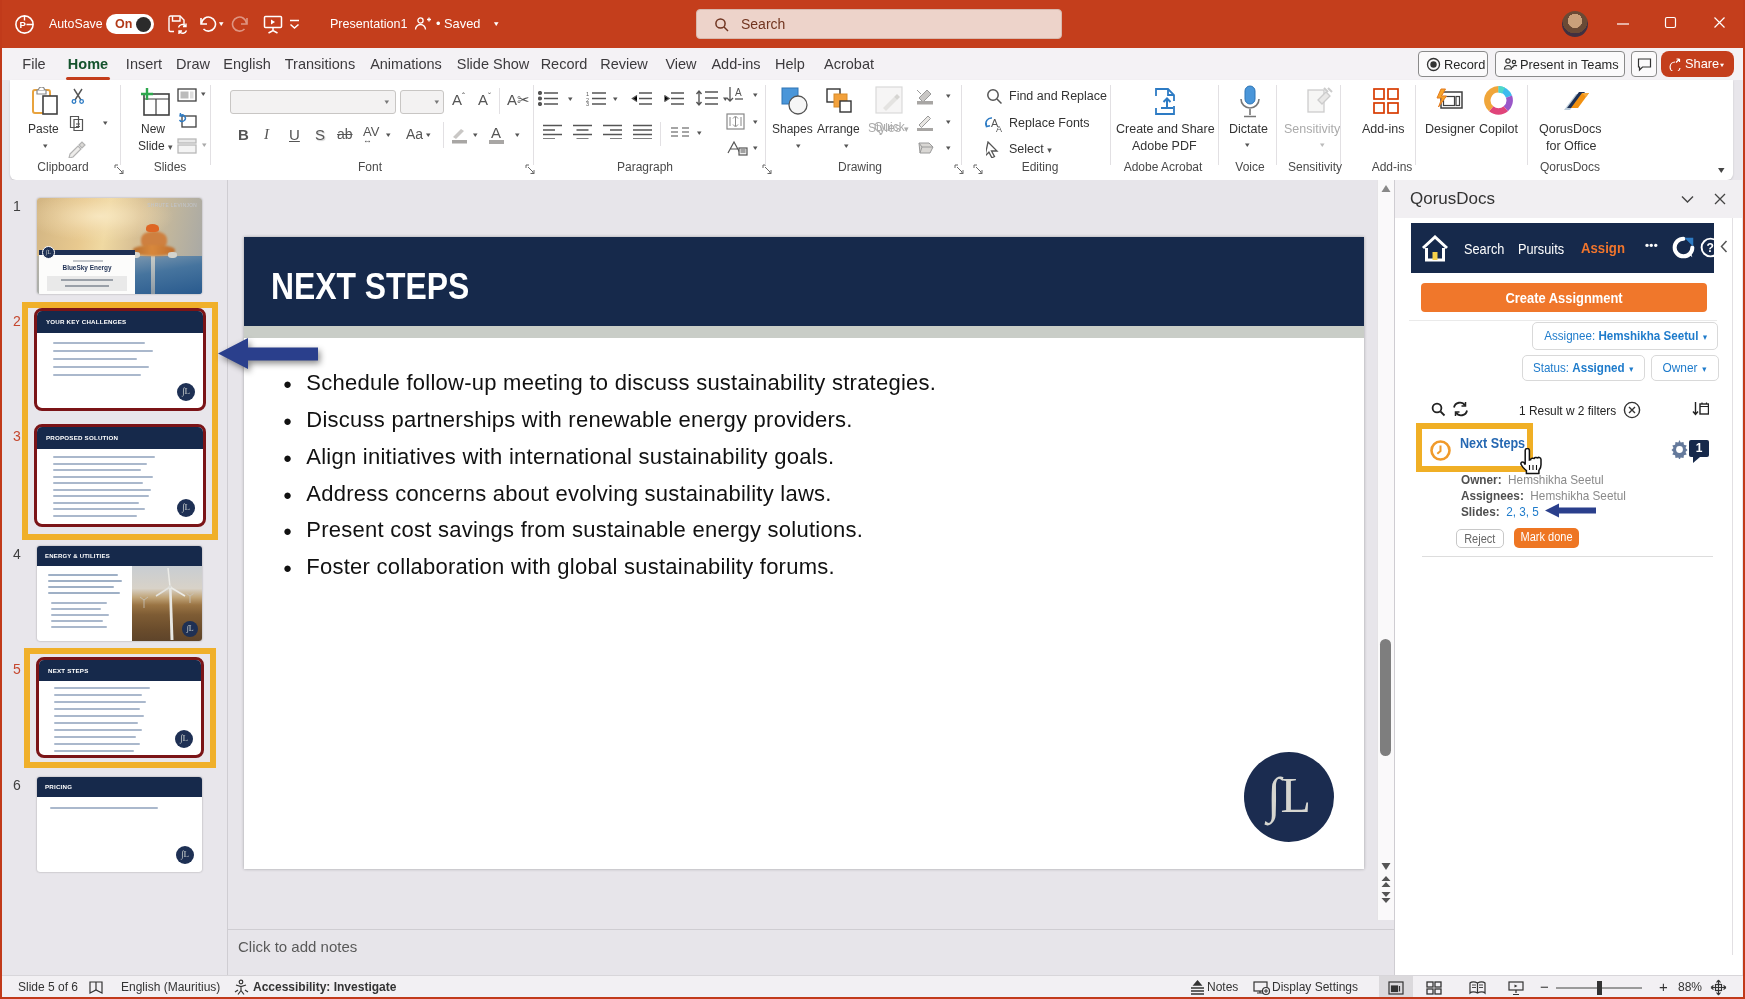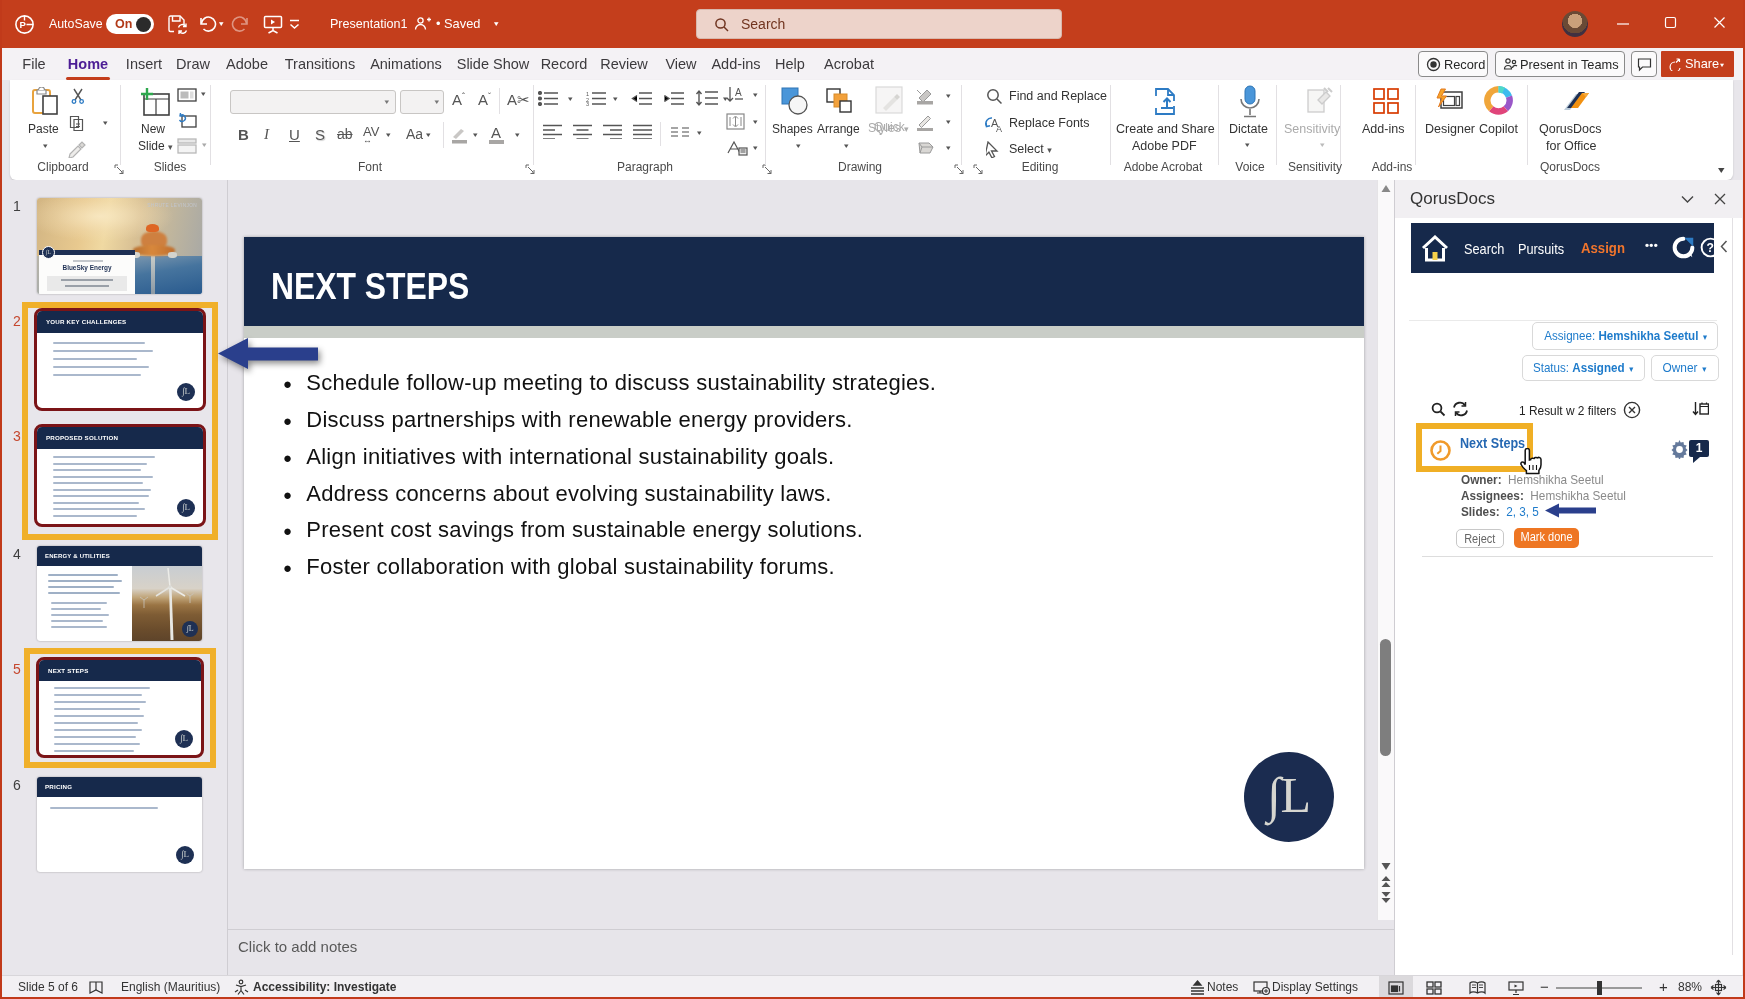--- a/index.html
+++ b/index.html
@@ -98,24 +98,24 @@
     </svg>
  <svg class="abs" style="left:1664px;top:16px" width="13" height="13" viewBox="0 0 13 13" fill="none" stroke="#fff" stroke-width="1.2">
       <rect x="1.5" y="1.5" width="10" height="10" rx="1.5"></rect>
     </svg>
  <svg class="abs" style="left:1713px;top:16px" width="13" height="13" viewBox="0 0 13 13" stroke="#fff" stroke-width="1.2">
       <path d="M1.5 1.5 l10 10 M11.5 1.5 l-10 10"></path>
     </svg>
 </div>
 <div id="tabrow">
  <div class="tab" style="left:18px;width:32px">File</div>
- <div class="tab" style="left:64px;width:48px;font-weight:bold;color:#4c1d95">Home<div class="abs" style="left:2px;right:2px;bottom:0;height:3px;background:#C43E1C;border-radius:2px"></div></div>
+ <div class="tab" style="left:64px;width:48px;font-weight:bold;color:#14532d">Home<div class="abs" style="left:2px;right:2px;bottom:0;height:3px;background:#C43E1C;border-radius:2px"></div></div>
  <div class="tab" style="left:124px;width:40px">Insert</div>
  <div class="tab" style="left:172px;width:42px">Draw</div>
- <div class="tab" style="left:222px;width:50px">Adobe</div>
+ <div class="tab" style="left:222px;width:50px">English</div>
  <div class="tab" style="left:282px;width:76px">Transitions</div>
  <div class="tab" style="left:368px;width:76px">Animations</div>
  <div class="tab" style="left:454px;width:78px">Slide Show</div>
  <div class="tab" style="left:540px;width:48px">Record</div>
  <div class="tab" style="left:598px;width:52px">Review</div>
  <div class="tab" style="left:660px;width:42px">View</div>
  <div class="tab" style="left:710px;width:52px">Add-ins</div>
  <div class="tab" style="left:772px;width:36px">Help</div>
  <div class="tab" style="left:820px;width:58px">Acrobat</div>
 
@@ -132,21 +132,21 @@
         <circle cx="11" cy="5" r="1.7"></circle>
         <path d="M1.5 12 a3.5 3.5 0 0 1 7 0 z M9.5 11 a2.8 2.8 0 0 1 4.5-2"></path>
    </svg>
    <div class="abs" style="left:24px;top:5px;font-size:12.8px;color:#262626">Present in Teams</div>
  </div>
  <div class="abs" style="left:1631px;top:3px;width:26px;height:26px;border:1px solid #8a8a8a;border-radius:4px;background:#FBFAFB">
    <svg class="abs" style="left:5px;top:5px" width="15" height="15" viewBox="0 0 15 15" fill="none" stroke="#333" stroke-width="1.2">
         <path d="M1.5 2 h12 v8 h-8 l-3 3 v-3 h-1 z"></path>
       </svg>
  </div>
- <div class="abs" style="left:1661px;top:3px;width:73px;height:26px;border-radius:1px;background:#C43E1C;white-space:nowrap">
+ <div class="abs" style="left:1661px;top:3px;width:73px;height:26px;border-radius:8px;background:#C43E1C;white-space:nowrap">
    <svg class="abs" style="left:7px;top:5px" width="15" height="15" viewBox="0 0 15 15" fill="none" stroke="#fff" stroke-width="1.2">
         <path d="M7 6 a5 5 0 1 0 5 6"></path>
         <path d="M8 6.5 l3.5-3.5 M11.5 3 h-3 M11.5 3 v3"></path>
       </svg>
    <div class="abs" style="left:24px;top:5px;font-size:12.8px;color:#fff">Share</div>
    <div class="abs" style="left:59px;top:9px;font-size:8px;color:#fff;transform:scaleY(.8)">▾</div>
  </div>
 </div>
 <div id="ribbon">
 
@@ -604,20 +604,21 @@
    <svg class="abs" style="left:289px;top:14px" width="21" height="21" viewBox="0 0 26 26">
      <circle cx="13" cy="13" r="11" fill="none" stroke="#fff" stroke-width="2.4"></circle>
      <text x="8.2" y="18.5" font-size="15" font-weight="bold" fill="#fff" font-family="Liberation Sans">?</text>
    </svg>
  </div>
  <svg class="abs" style="left:325px;top:60px" width="8" height="13" viewBox="0 0 8 13" fill="none" stroke="#555" stroke-width="1.5">
       <path d="M6.5 1 L1.5 6.5 L6.5 12"></path>
     </svg>
  <div class="abs" style="left:337px;top:38px;width:1px;height:737px;background:#E2E0E3"></div>
 
+ <div class="abs" style="left:26px;top:103px;width:286px;height:29px;background:#F0772B;border-radius:4px;color:#fff;font-size:15px;font-weight:bold;text-align:center;line-height:29px"><span style="display:inline-block;transform:scaleX(.86)">Create Assignment</span></div>
  <div class="abs" style="left:14px;top:140px;width:308px;height:1px;background:#EAEAEA"></div>
 
  <div class="pill" style="left:137px;top:142px;width:186px;height:28px;font-size:13.2px;line-height:26px;white-space:nowrap"><span style="display:inline-block;transform:scaleX(.88)">Assignee: <b>Hemshikha Seetul</b> <span style="font-size:8px">▼</span></span></div>
  <div class="pill" style="left:127px;top:175px;width:123px;height:26px;font-size:13.2px;line-height:24px;white-space:nowrap"><span style="display:inline-block;transform:scaleX(.88)">Status: <b>Assigned</b> <span style="font-size:8px">▼</span></span></div>
  <div class="pill" style="left:256px;top:175px;width:68px;height:26px;font-size:13.2px;line-height:24px;white-space:nowrap"><span style="display:inline-block;transform:scaleX(.9)">Owner <span style="font-size:8px">▼</span></span></div>
 
  <svg class="abs" style="left:36px;top:222px" width="15" height="15" viewBox="0 0 15 15" fill="none" stroke="#222" stroke-width="1.8">
       <circle cx="6" cy="6" r="4.4"></circle>
       <path d="M9.5 9.5 l4 4"></path>
     </svg>

